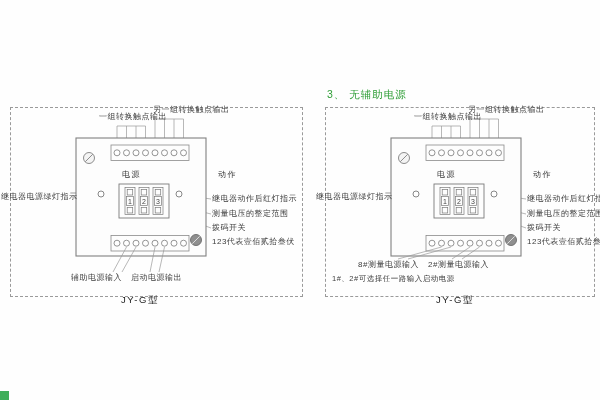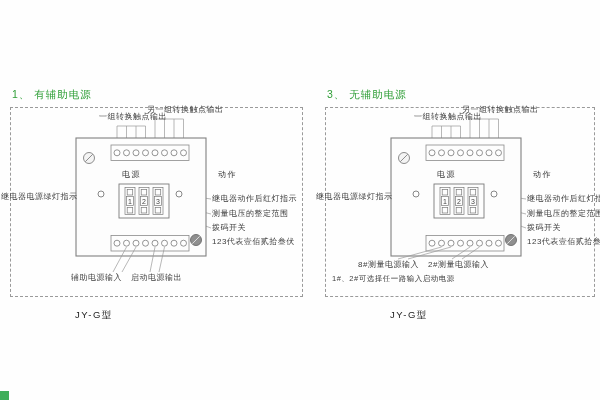--- a/index.html
+++ b/index.html
@@ -15,38 +15,38 @@
     letter-spacing:1px;white-space:nowrap;}
 
   .dashed-box{position:absolute;left:0;top:19px;height:190px;border:1px dashed #9a9a9a;background:transparent;}
   #panel-1 .dashed-box{width:293px}
   #panel-2 .dashed-box{width:270px}
 
   .draw{position:absolute;left:0;top:0;overflow:visible;}
 
   .callout{position:absolute;font-size:8px;color:#3c3c3c;white-space:nowrap;letter-spacing:.5px;line-height:1.1;}
   .c-top1{left:88px;top:5px}
-  .c-top2{left:136px;top:-2px}
+  .c-top2{left:142px;top:-2px}
   .c-left{left:-10px;top:85px}
   .c-r1{left:201px;top:87px}
   .c-r2{left:201px;top:102px}
   .c-r3{left:201px;top:116px}
   .c-r4{left:201px;top:130px}
   .c-b1-p1{left:60px;top:166px}
   .c-b2-p1{left:120px;top:166px}
   .c-b1-p2{left:32px;top:153px}
   .c-b2-p2{left:102px;top:153px}
   .c-note1{left:6px;top:167px;font-size:7.5px}
   .c-note2{left:14px;top:179px;font-size:7.5px}
 
   .led-label{position:absolute;font-size:8px;color:#333;letter-spacing:1.5px;white-space:nowrap;margin-left:41px;}
   .power-label{left:70px;top:61px}
   .action-label{left:166px;top:61px}
 
-  .model-caption{position:absolute;top:221px;left:65px;width:130px;
+  .model-caption{position:absolute;top:206px;left:65px;width:130px;text-align:center;
     font-size:9.5px;color:#222;letter-spacing:1.5px;}
 
   .corner-mark{position:absolute;left:0;top:391px;width:9px;height:9px;background:#3fae5a;}
 </style>
 </head>
 <body>
 
 <div class="canvas">
 
   <svg width="0" height="0" style="position:absolute" aria-hidden="true">
@@ -123,21 +123,20 @@
             <text x="119" y="95.6">1</text>
             <text x="133" y="95.6">2</text>
             <text x="147" y="95.6">3</text>
           </g>
         </g>
       </g>
     </defs>
   </svg>
 
   <section class="panel" id="panel-1">
-    <div class="panel-title">1、 有辅助电源</div>
 
     <div class="dashed-box">
       <svg class="draw" width="292" height="190" viewBox="0 0 292 190">
         <use href="#device-sym"></use>
         <g stroke="#999" stroke-width="0.7">
           <line x1="115.5" y1="139" x2="102" y2="164"></line>
           <line x1="125" y1="139" x2="111" y2="164"></line>
           <line x1="144" y1="139" x2="139" y2="164"></line>
           <line x1="153.5" y1="139" x2="148" y2="164"></line>
         </g>

